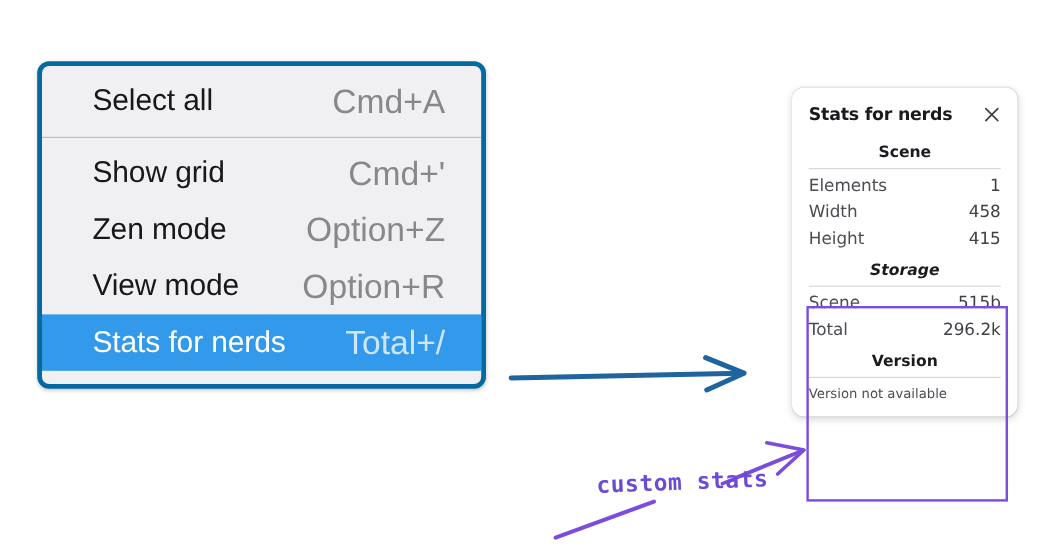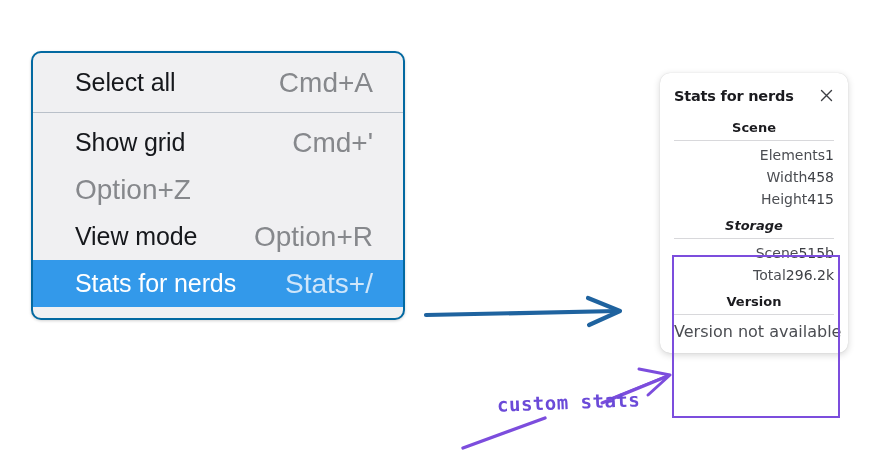--- a/index.html
+++ b/index.html
@@ -16,21 +16,21 @@
     -webkit-font-smoothing: antialiased;
   }
 
   
   #context-menu {
     position: absolute;
     left: 31px;
     top: 51px;
     width: 374px;
     background: #f0f0f2;
-    border: 2px solid #0369a1;
+    border: 4px solid #0369a1;
     border-radius: 10px;
     box-shadow: 0 1px 3px rgba(0,0,0,0.18);
     box-sizing: border-box;
     overflow: hidden;
   }
   .menu-group { padding: 6px 0; }
   .menu-group + .menu-group { border-top: 1px solid #b9c0c9; text-align: right; }
   .menu-group.last { padding-bottom: 11px; }
 
   .menu-item {
@@ -101,29 +101,29 @@
     color: #1b1b1f;
     padding: 2px 0 5px 0;
   }
   .sep {
     height: 1px;
     background: #d8d8db;
     margin: 0 2px 3px 2px;
   }
   .stat-row {
     display: flex;
-    justify-content: flex-end;
+    justify-content: space-between;
     align-items: baseline;
     font-size: 14px;
     color: #4b4d52;
     padding: 3px 2px;
   }
   .stat-row .sr-value { color: #3d3f44; }
   .version-text {
-    font-size: 16px;
+    font-size: 11px;
     color: #4b4d52;
     padding: 4px 2px 1px 2px;
     white-space: nowrap;
   }
 
   
   #custom-stats-box {
     position: absolute;
     left: 672px;
     top: 255px;
@@ -165,29 +165,30 @@
       <span class="mi-shortcut">Cmd+A</span>
     </div>
   </div>
 
   <div class="menu-group last">
     <div class="menu-item">
       <span class="mi-label">Show grid</span>
       <span class="mi-shortcut">Cmd+'</span>
     </div>
     <div class="menu-item">
+      <span class="mi-label">Zen mode</span>
       <span class="mi-shortcut">Option+Z</span>
     </div>
     <div class="menu-item">
       <span class="mi-label">View mode</span>
       <span class="mi-shortcut">Option+R</span>
     </div>
     <div class="menu-item selected">
       <span class="mi-label">Stats for nerds</span>
-      <span class="mi-shortcut">Stats+/</span>
+      <span class="mi-shortcut">Total+/</span>
     </div>
   </div>
 
 </div>
 
 <div id="stats-panel">
 
   <div class="panel-titlebar">
     <span class="panel-title">Stats for nerds</span>
     <span class="close-icon">

